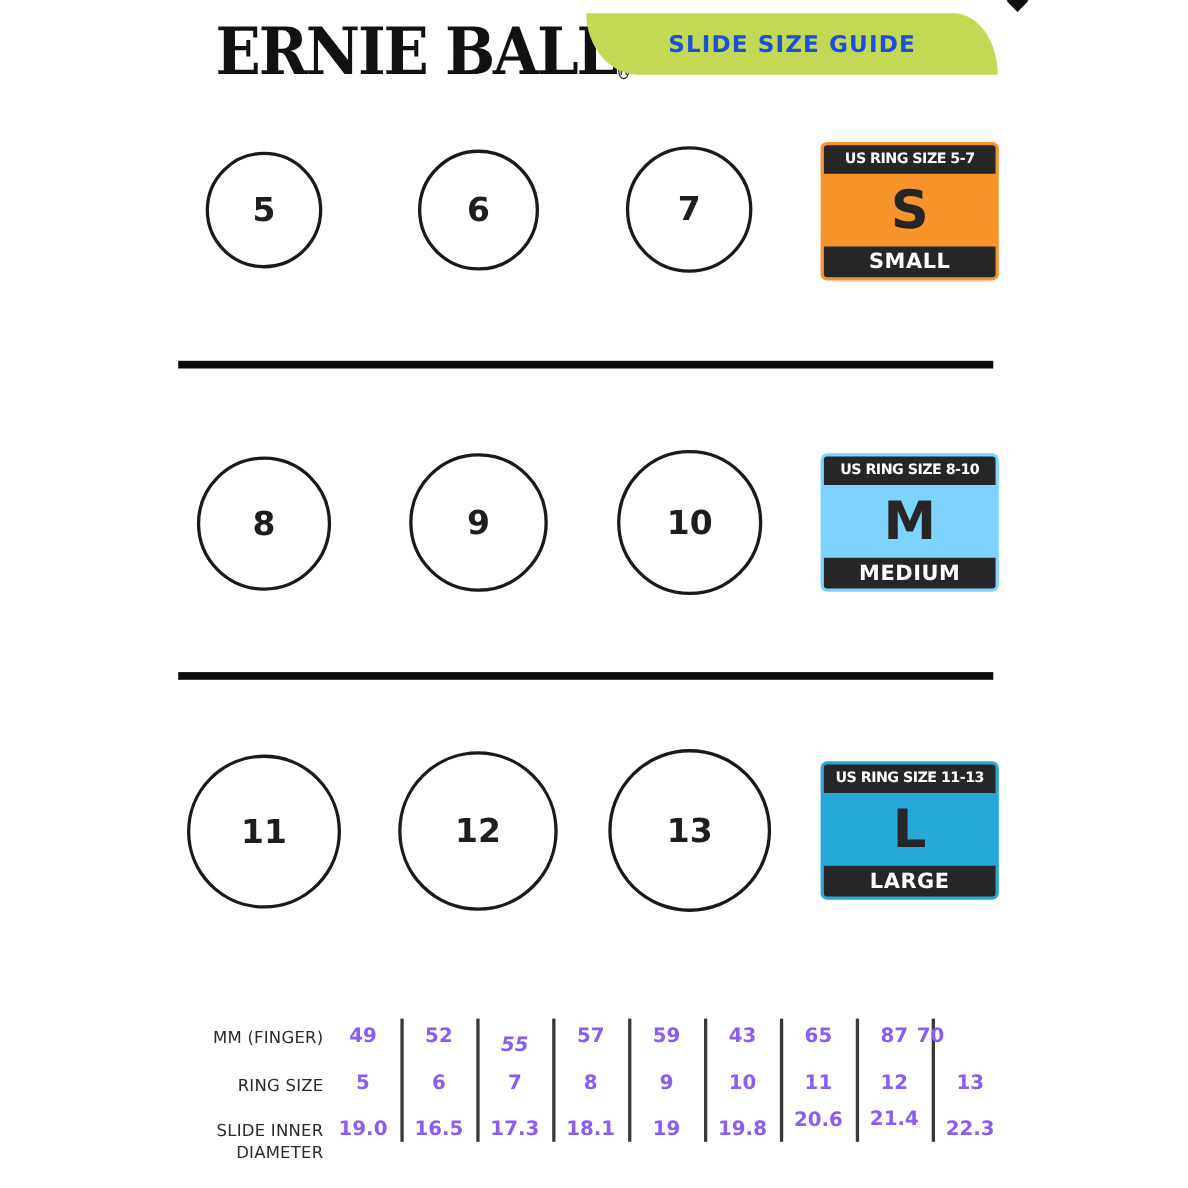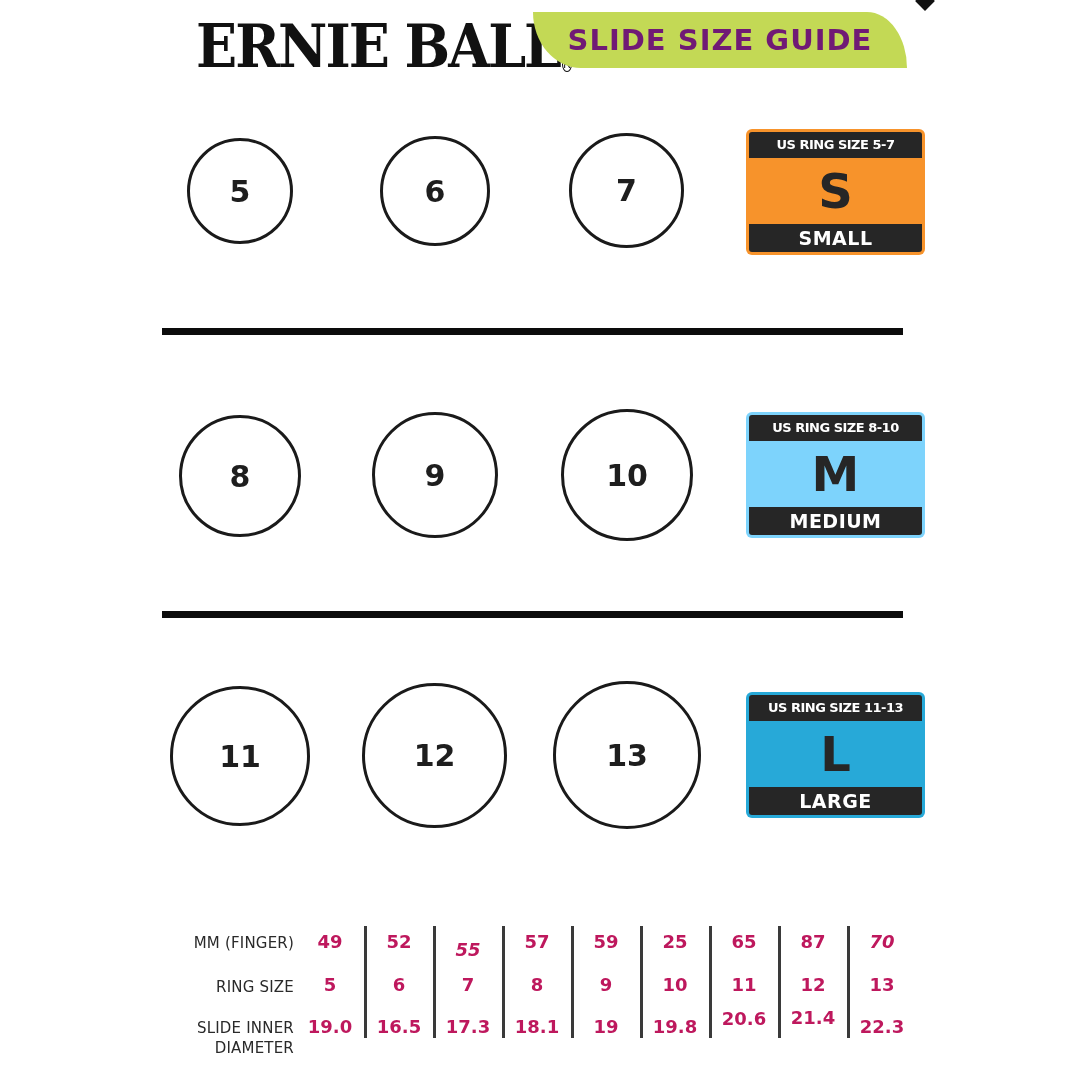--- a/index.html
+++ b/index.html
@@ -6,43 +6,43 @@
     body { width: 1080px; height: 1080px; position: relative; overflow: hidden; font-family: "DejaVu Sans", sans-serif; color: #1e1e1e; }
     .abs { position: absolute; }
 
     
     .logo { left: 196px; top: 14px; width: 290px; height: 64px; display: flex; align-items: center; }
     .logo-text { font-family: "DejaVu Serif", serif; font-weight: bold; font-size: 54px; letter-spacing: -2px; color: #111; transform: scaleY(1.1); line-height: 1; white-space: nowrap; }
     .logo-reg { font-family: "DejaVu Sans", sans-serif; font-size: 11px; border: 1.5px solid #111; border-radius: 50%; width: 13px; height: 13px; display: inline-flex; align-items: center; justify-content: center; margin-left: 2px; position: relative; top: 18px; }
 
     
     .banner { left: 533px; top: 12px; width: 374px; height: 56px; background: #c3d955; border-radius: 40px 38px 0 0; border-top-left-radius: 0; border-bottom-left-radius: 48px 56px; border-top-right-radius: 40px 56px; display: flex; align-items: center; justify-content: center; }
-    .banner span { font-family: "DejaVu Sans", sans-serif; font-weight: bold; font-size: 29px; letter-spacing: 1px; color: #701a75; }
+    .banner span { font-family: "DejaVu Sans", sans-serif; font-weight: bold; font-size: 21px; letter-spacing: 1px; color: #1d4ed8; }
     .corner-mark { left: 918px; top: -6px; width: 14px; height: 14px; background: #111; transform: rotate(45deg); }
 
     
     .circle { border: 3px solid #1a1a1a; border-radius: 50%; box-sizing: border-box; display: flex; align-items: center; justify-content: center; background: #fff; }
     .circle span { font-weight: bold; font-size: 30px; color: #1e1e1e; }
 
     
     .sep { left: 162px; width: 741px; height: 7px; background: #0c0c0c; }
 
     
-    .badge { left: 746px; width: 179px; height: 126px; border-radius: 6px; box-sizing: border-box; padding: 3px; display: flex; flex-direction: column; }
+    .badge { left: 746px; width: 162px; height: 126px; border-radius: 6px; box-sizing: border-box; padding: 3px; display: flex; flex-direction: column; }
     .badge .top, .badge .bot { background: #262626; color: #fff; font-weight: bold; text-align: center; }
     .badge .top { height: 26px; line-height: 26px; font-size: 13px; letter-spacing: -0.5px; border-radius: 3px 3px 0 0; }
     .badge .mid { flex: 1; display: flex; align-items: center; justify-content: center; font-weight: bold; font-size: 48px; color: #262626; }
     .badge .bot { height: 28px; line-height: 28px; font-size: 19px; letter-spacing: 0.5px; border-radius: 0 0 3px 3px; }
     .badge-s { background: #f7932b; }
     .badge-m { background: #7dd3fc; }
     .badge-l { background: #27a9d8; }
 
     
     .tbl-label { left: 160px; width: 134px; text-align: right; font-size: 15px; color: #2a2a2a; letter-spacing: 0.2px; line-height: 20px; }
-    .tbl-col { width: 68px; text-align: center; font-weight: bold; font-size: 18px; color: #be185d; line-height: 20px; }
+    .tbl-col { width: 68px; text-align: center; font-weight: bold; font-size: 18px; color: #8b5cf6; line-height: 20px; }
     .vline { width: 3px; height: 112px; background: #3a3a3a; top: 926px; }
   </style>
 </head>
 <body>
 
 <div class="abs logo">
   <span class="logo-text">ERNIE BALL</span>
   <span class="logo-reg">R</span>
 </div>
 <div class="abs banner">
@@ -125,30 +125,30 @@
 <div class="abs tbl-col" style="left:503px; top:932px;">57</div>
 <div class="abs tbl-col" style="left:503px; top:975px;">8</div>
 <div class="abs tbl-col" style="left:503px; top:1017px;">18.1</div>
 <div class="abs vline" style="left:571px;"></div>
 
 <div class="abs tbl-col" style="left:572px; top:932px;">59</div>
 <div class="abs tbl-col" style="left:572px; top:975px;">9</div>
 <div class="abs tbl-col" style="left:572px; top:1017px;">19</div>
 <div class="abs vline" style="left:640px;"></div>
 
-<div class="abs tbl-col" style="left:641px; top:932px;">25</div>
+<div class="abs tbl-col" style="left:641px; top:932px;">43</div>
 <div class="abs tbl-col" style="left:641px; top:975px;">10</div>
 <div class="abs tbl-col" style="left:641px; top:1017px;">19.8</div>
 <div class="abs vline" style="left:709px;"></div>
 
 <div class="abs tbl-col" style="left:710px; top:932px;">65</div>
 <div class="abs tbl-col" style="left:710px; top:975px;">11</div>
 <div class="abs tbl-col" style="left:710px; top:1009px;">20.6</div>
 <div class="abs vline" style="left:778px;"></div>
 
 <div class="abs tbl-col" style="left:779px; top:932px;">87</div>
 <div class="abs tbl-col" style="left:779px; top:975px;">12</div>
 <div class="abs tbl-col" style="left:779px; top:1008px;">21.4</div>
 <div class="abs vline" style="left:847px;"></div>
 
-<div class="abs tbl-col" style="left:848px; top:932px;font-style:italic;">70</div>
+<div class="abs tbl-col" style="left:812px; top:932px;">70</div>
 <div class="abs tbl-col" style="left:848px; top:975px;">13</div>
 <div class="abs tbl-col" style="left:848px; top:1017px;">22.3</div>
 
 </body></html>

